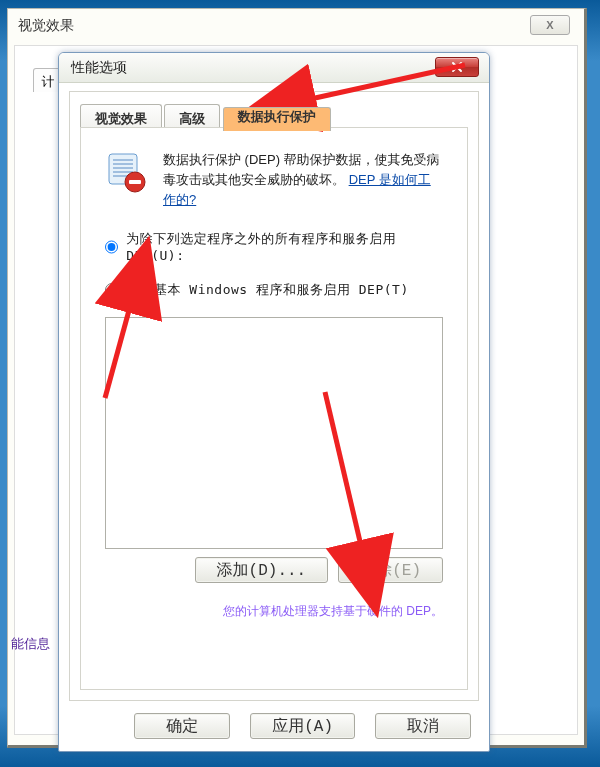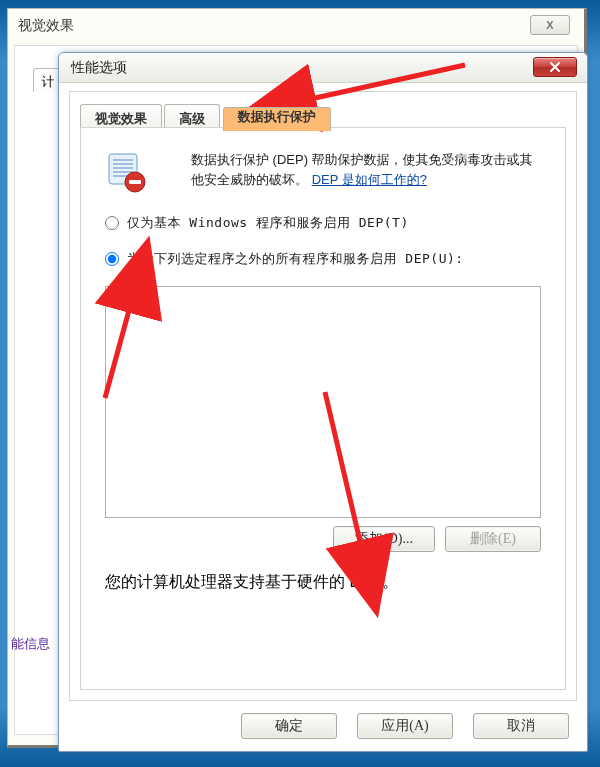--- a/index.html
+++ b/index.html
@@ -71,21 +71,21 @@
       position: absolute;
       left: 3px; top: 626px;
       font-size: 13px;
       color: #4c1d95;
     }
 
     
     .child-dialog {
       position: absolute;
       left: 58px; top: 52px;
-      width: 530px; height: 700px;
+      width: 432px; height: 700px;
       background: #fff;
       border: 1px solid #7b9bbd;
       border-radius: 6px 6px 2px 2px;
       overflow: hidden;
       box-shadow: 0 0 6px rgba(60, 90, 130, 0.4);
     }
     .child-titlebar {
       height: 30px;
       background: linear-gradient(#fcfcfa, #e9ece5);
       border-bottom: 1px solid #d0d4c8;
@@ -163,21 +163,20 @@
     .dep-icon {
       width: 44px; height: 44px;
       position: relative;
       flex-shrink: 0;
     }
     .dep-icon svg { width: 44px; height: 44px; }
     .dep-desc {
       font-size: 13px;
       line-height: 1.55;
       color: #222;
-      margin-left: 28px;
     }
     .dep-link { color: #0a4aa8; text-decoration: underline; cursor: pointer; }
 
     .radio-row {
       display: flex;
       align-items: center;
       gap: 8px;
       font-size: 13px;
       margin: 10px 0 18px;
       color: #222;
@@ -200,34 +199,35 @@
       gap: 10px;
       margin-top: 8px;
     }
     .win-btn {
       min-width: 96px;
       height: 26px;
       padding: 0 21px;
       background: linear-gradient(#fdfdfc, #e7e8e1);
       border: 1px solid #a9a9a0;
       border-radius: 3px;
-      font-size: 14px;
-      font-family: Liberation Serif, serif;
+      font-size: 16px;
+      font-family: Liberation Mono, monospace;
       color: #333;
       cursor: pointer;
       box-shadow: 0 0 0 1px #f2f3ee inset;
     }
     .win-btn[disabled] {
       color: #a0a098;
       cursor: default;
     }
     .hw-text {
-      font-size: 16px;
+      font-size: 12px;
       margin-top: 20px;
-      color: #000000;
+      color: #8b5cf6;
+      text-align: right;
     }
 
     
     .dlg-buttons {
       position: absolute;
       right: 18px; bottom: 12px;
       display: flex;
       gap: 20px;
     }
 
@@ -287,27 +287,27 @@
             <rect x="24" y="30" width="12" height="4" rx="1" fill="#fff"></rect>
           </svg>
         </div>
         <div class="dep-desc">
           <span>数据执行保护 (DEP) 帮助保护数据，使其免受病毒攻击或其他安全威胁的破坏。</span>
           <a class="dep-link">DEP 是如何工作的?</a>
         </div>
       </div>
 
       <label class="radio-row">
+        <input type="radio" name="dep" checked="" style="">
+        <span class="mono">为除下列选定程序之外的所有程序和服务启用 DEP(U):</span>
+      </label>
+
+      <label class="radio-row">
         <input type="radio" name="dep" style="">
         <span class="mono">仅为基本 Windows 程序和服务启用 DEP(T)</span>
-      </label>
-
-      <label class="radio-row">
-        <input type="radio" name="dep" checked="" style="">
-        <span class="mono">为除下列选定程序之外的所有程序和服务启用 DEP(U):</span>
       </label>
 
       <div class="listbox"></div>
 
       <div class="list-buttons">
         <button class="win-btn">添加(D)...</button>
         <button class="win-btn" disabled="">删除(E)</button>
       </div>
 
       <div class="hw-text">您的计算机处理器支持基于硬件的 DEP。</div>

